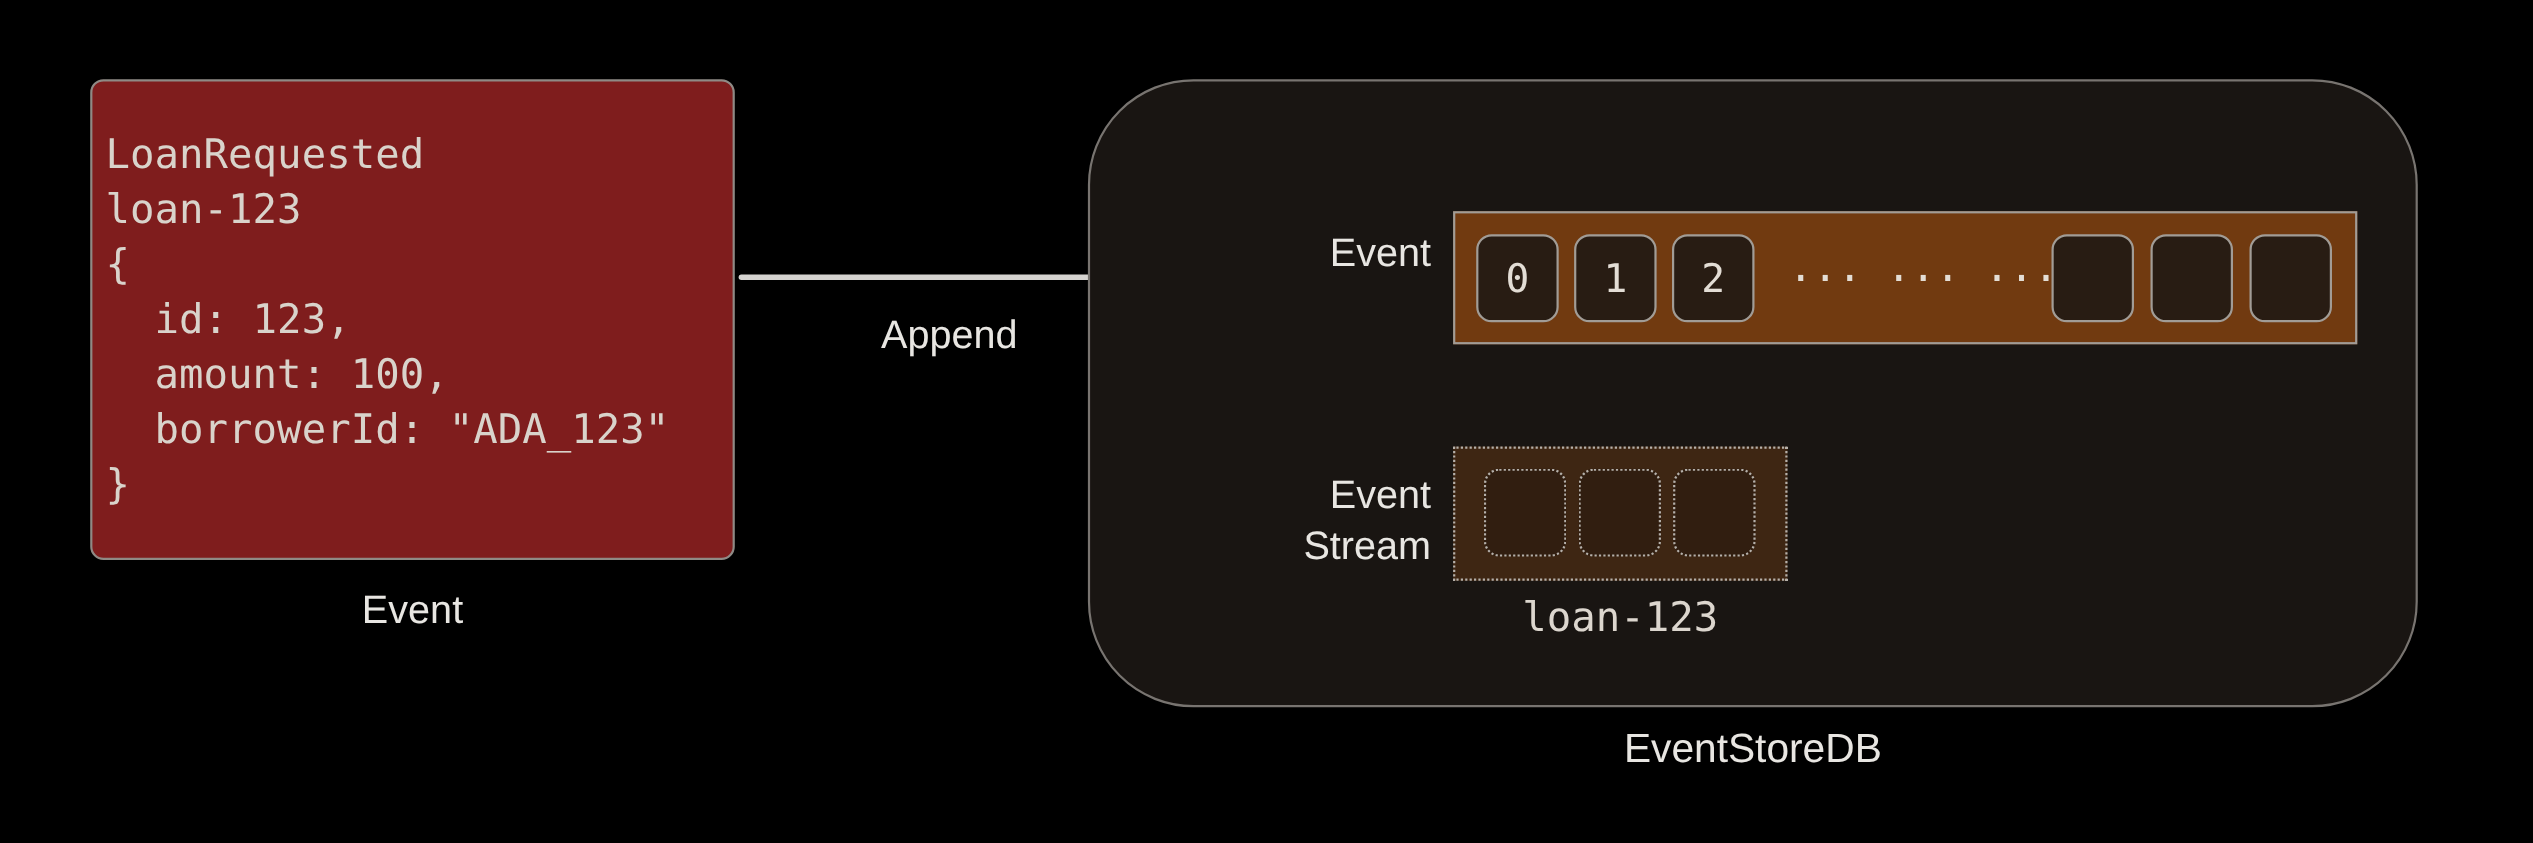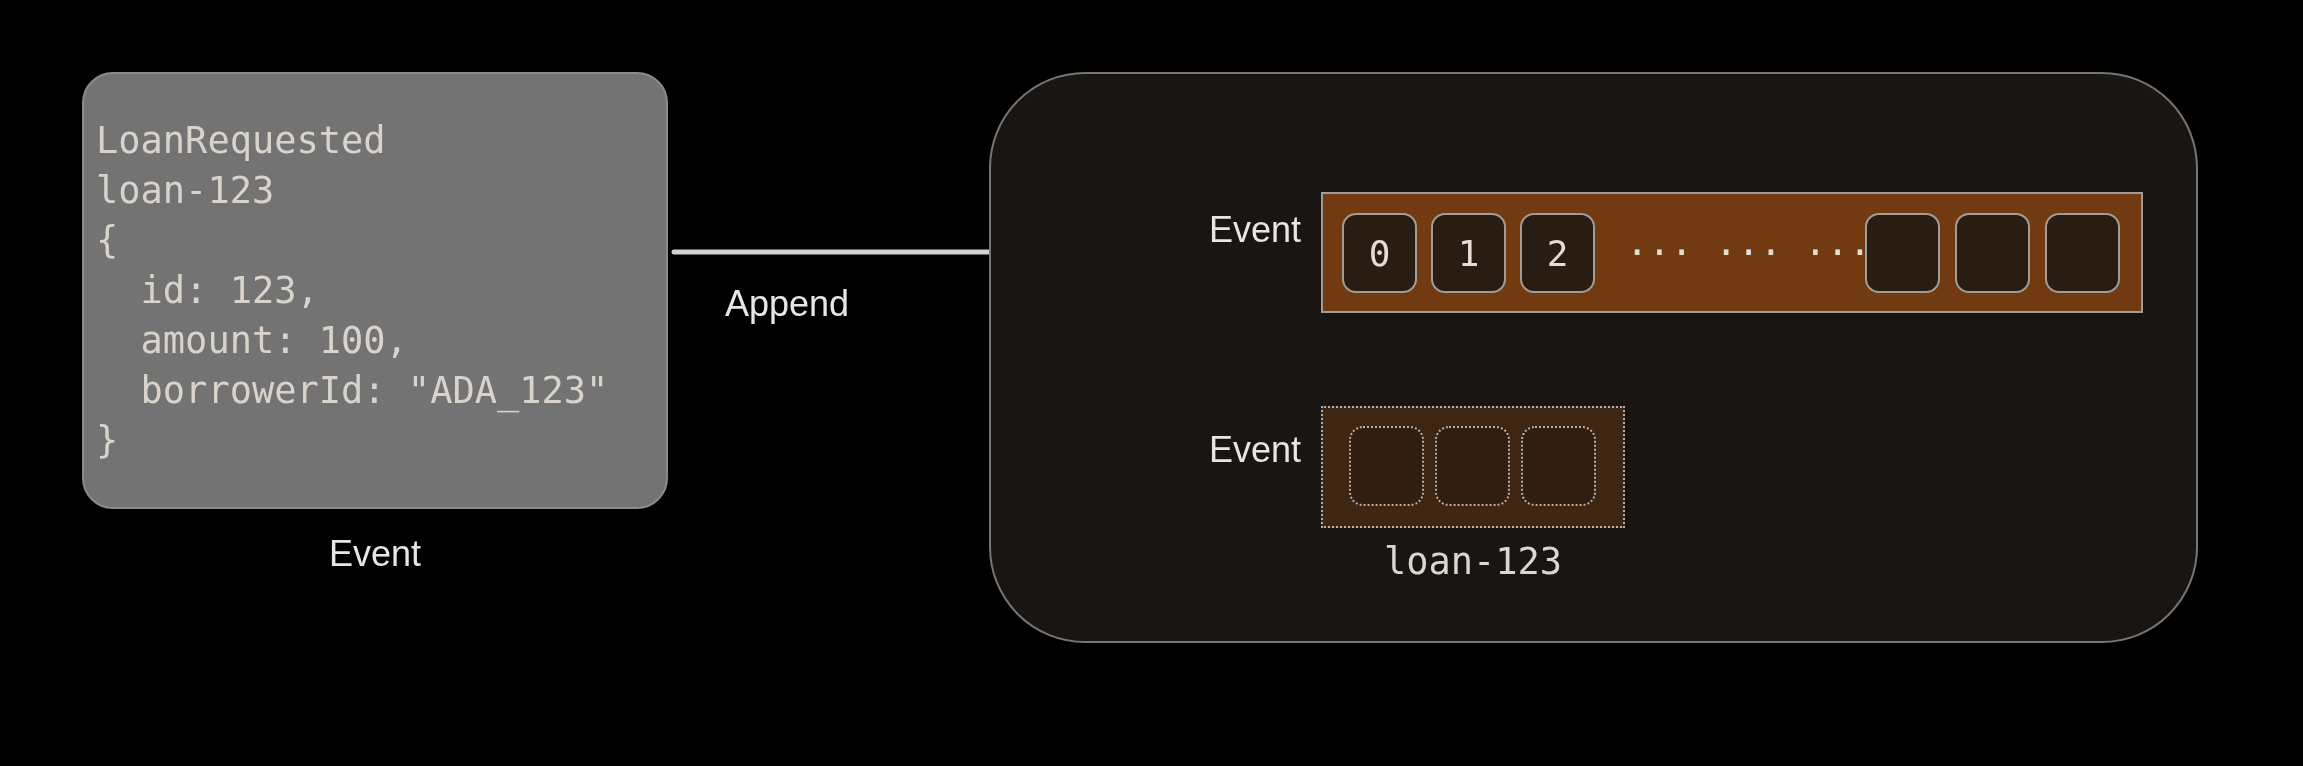--- a/index.html
+++ b/index.html
@@ -10,23 +10,23 @@
     background: #000000;
     overflow: hidden;
     font-family: "Liberation Sans", sans-serif;
   }
 
   
   .event-card {
     position: absolute;
     left: 82px; top: 72px;
     width: 586px; height: 437px;
-    background: #737373;
+    background: #7f1d1d;
     border: 2px solid #8f8a85;
-    border-radius: 31px;
+    border-radius: 12px;
     box-sizing: border-box;
   }
   .event-code {
     position: absolute;
     left: 12px; top: 42px;
     margin: 0;
     font-family: "DejaVu Sans Mono", monospace;
     font-size: 37px;
     line-height: 50px;
     color: #d9d3cb;
@@ -43,21 +43,21 @@
 
   
   .arrows { position: absolute; left: 0; top: 0; }
   .arrow-line { stroke: #d5d3d0; stroke-width: 5; fill: none; stroke-linecap: round; }
   .arrow-head { fill: #d5d3d0; stroke: #d5d3d0; stroke-width: 3; stroke-linejoin: round; }
 
   .append-label {
     position: absolute;
     left: 725px; top: 283px;
     width: 200px;
-    text-align: left;
+    text-align: right;
     font-size: 36px;
     color: #e8e6e2;
   }
 
   
   .esdb {
     position: absolute;
     left: 989px; top: 72px;
     width: 1209px; height: 571px;
     background: #191512;
@@ -191,22 +191,24 @@
     <div class="log-cell c1">1</div>
     <div class="log-cell c2">2</div>
     <div class="log-cell e0"></div>
     <div class="log-cell e1"></div>
     <div class="log-cell e2"></div>
   </div>
   <div class="log-ellipsis">... ... ...</div>
 
   <div class="side-label stream">
     <div>Event</div>
+    <div>Stream</div>
   </div>
   <div class="stream-box">
     <div class="stream-cell s0"></div>
     <div class="stream-cell s1"></div>
     <div class="stream-cell s2"></div>
   </div>
   <div class="stream-name">loan-123</div>
 
+  <div class="esdb-caption">EventStoreDB</div>
 
 </div>
 
 </body></html>

